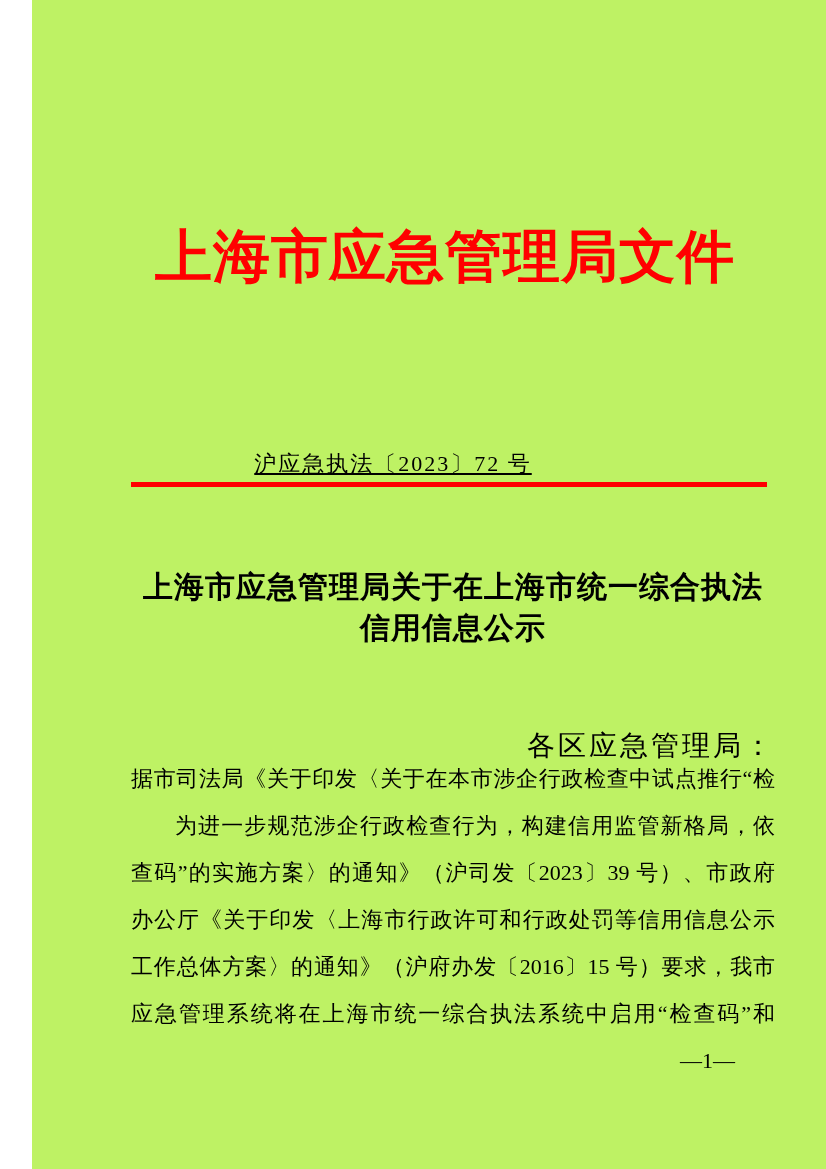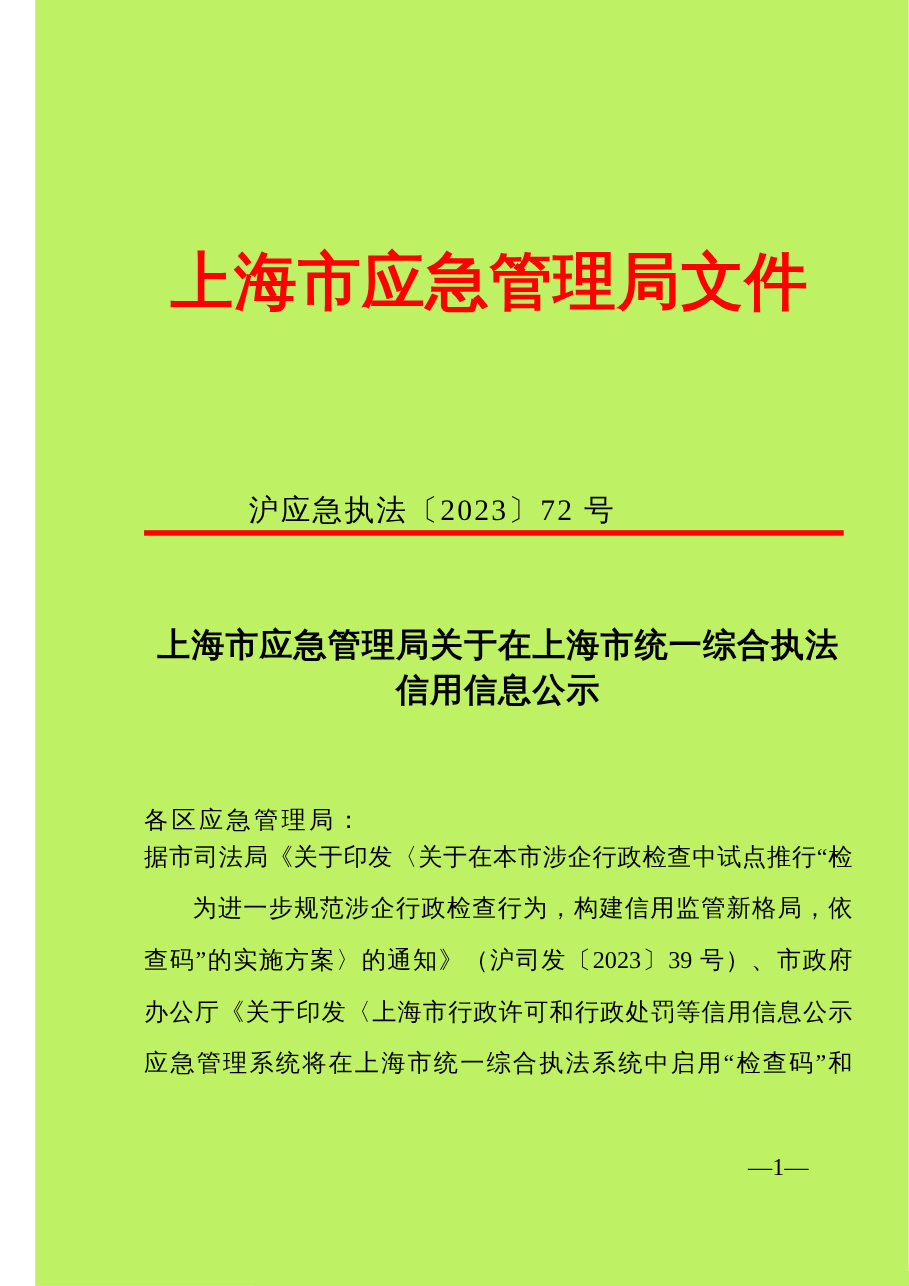--- a/index.html
+++ b/index.html
@@ -28,25 +28,26 @@
     letter-spacing: 1px;
     white-space: nowrap;
   }
   .doc-number {
     position: absolute;
     top: 449px;
     left: 0;
     width: 722px;
     text-align: center;
     font-family: "Liberation Serif", serif;
-    font-size: 27px;
+    font-size: 22px;
     line-height: 30px;
     color: #000000;
     letter-spacing: 2px;
     white-space: nowrap;
+    text-decoration: underline;
   }
   .red-rule {
     position: absolute;
     top: 482px;
     left: 99px;
     width: 636px;
     height: 5px;
     background: #FF0000;
   }
   .doc-heading {
@@ -62,24 +63,25 @@
     color: #000000;
     letter-spacing: 1px;
     padding-left: 16px;
   }
   .doc-heading .h-line { white-space: nowrap; }
   .salutation {
     position: absolute;
     top: 731px;
     left: 99px;
     width: 644px;
-    font-size: 22px;
+    font-size: 28px;
     line-height: 30px;
     letter-spacing: 3px;
     white-space: nowrap;
+    text-align: right;
   }
   .body-paragraph {
     position: absolute;
     top: 755px;
     left: 99px;
     width: 644px;
     font-size: 22px;
   }
   .body-paragraph .p-line {
     height: 47px;
@@ -114,18 +116,19 @@
     <div class="h-line">信用信息公示</div>
   </div>
 
   <div class="salutation">各区应急管理局：</div>
 
   <div class="body-paragraph">
     <div class="p-line">据市司法局《关于印发〈关于在本市涉企行政检查中试点推行“检</div>
     <div class="p-line indent">为进一步规范涉企行政检查行为，构建信用监管新格局，依</div>
     <div class="p-line">查码”的实施方案〉的通知》（沪司发〔2023〕39 号）、市政府</div>
     <div class="p-line">办公厅《关于印发〈上海市行政许可和行政处罚等信用信息公示</div>
+    <div class="p-line">工作总体方案〉的通知》（沪府办发〔2016〕15 号）要求，我市</div>
     <div class="p-line">应急管理系统将在上海市统一综合执法系统中启用“检查码”和</div>
   </div>
 
   <div class="page-number">—1—</div>
 
 </div>
 
 </body></html>

